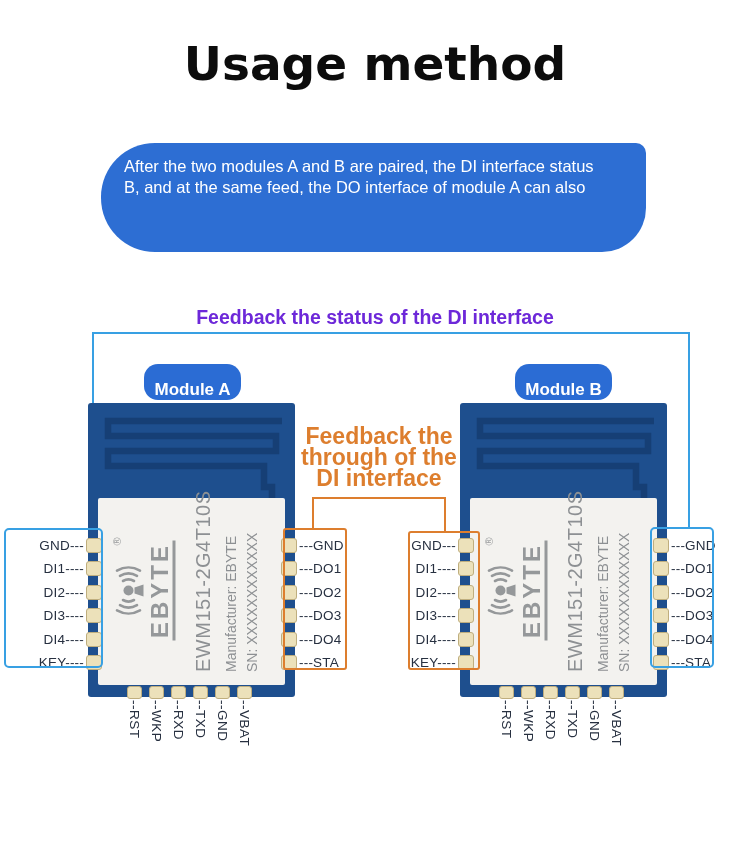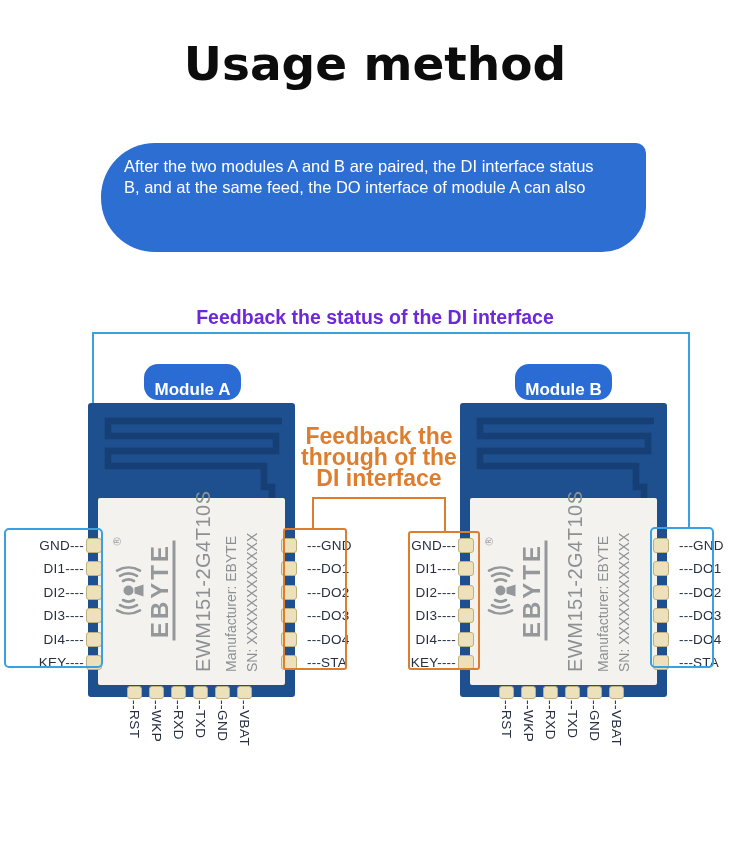--- a/index.html
+++ b/index.html
@@ -56,21 +56,21 @@
 
   
   .pins-left,.pins-right{position:absolute;top:134px;height:133px;display:flex;
     flex-direction:column;justify-content:space-between;}
   .pins-left{left:-78px;width:92px;}
   .pins-right{left:193px;width:92px;}
   .prow{display:flex;align-items:flex-end;height:16px;}
   .prow.left{justify-content:flex-end;}
   .prow.right{justify-content:flex-start;}
   .plabel{font-size:13.5px;color:#273040;letter-spacing:0.2px;white-space:nowrap;}
-  .prow.left .plabel{margin-right:2px;} .prow.right .plabel{margin-left:10px;}
+  .prow.left .plabel{margin-right:2px;} .prow.right .plabel{margin-left:2px;}
   .pad{width:16px;height:15px;background:#ece1ba;border:1px solid #bfae7e;border-radius:3px;box-sizing:border-box;}
 
   .pins-bottom{position:absolute;left:35px;top:283px;width:132px;display:flex;justify-content:space-between;}
   .pcol{width:22px;display:flex;flex-direction:column;align-items:center;}
   .pad-b{width:15px;height:13px;}
   .plabel-v{writing-mode:vertical-lr;text-orientation:mixed;font-size:13.5px;color:#273040;
     letter-spacing:0.5px;margin-top:1px;white-space:nowrap;}
 
   
   .hbox{position:absolute;box-sizing:border-box;background:transparent;}

